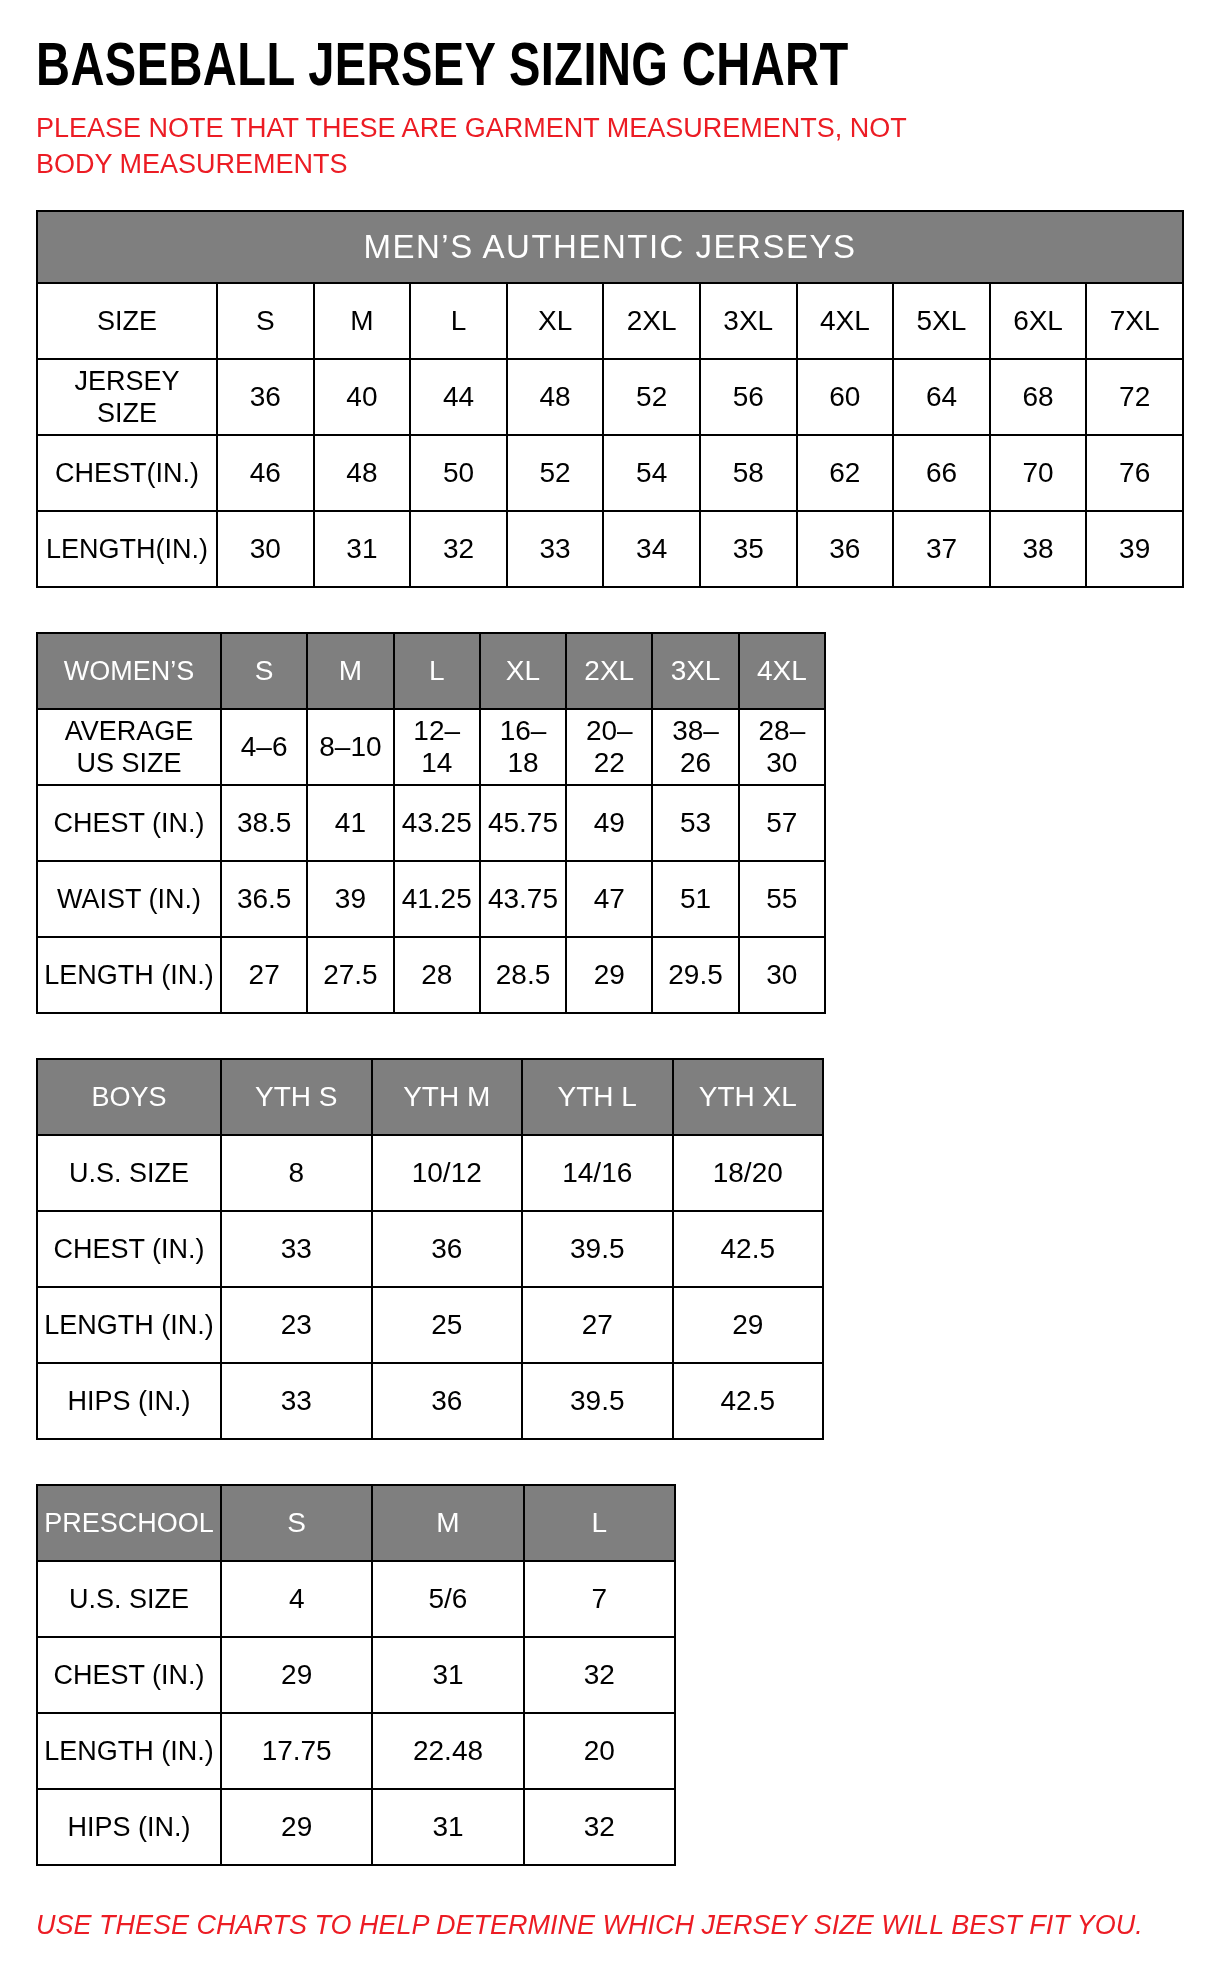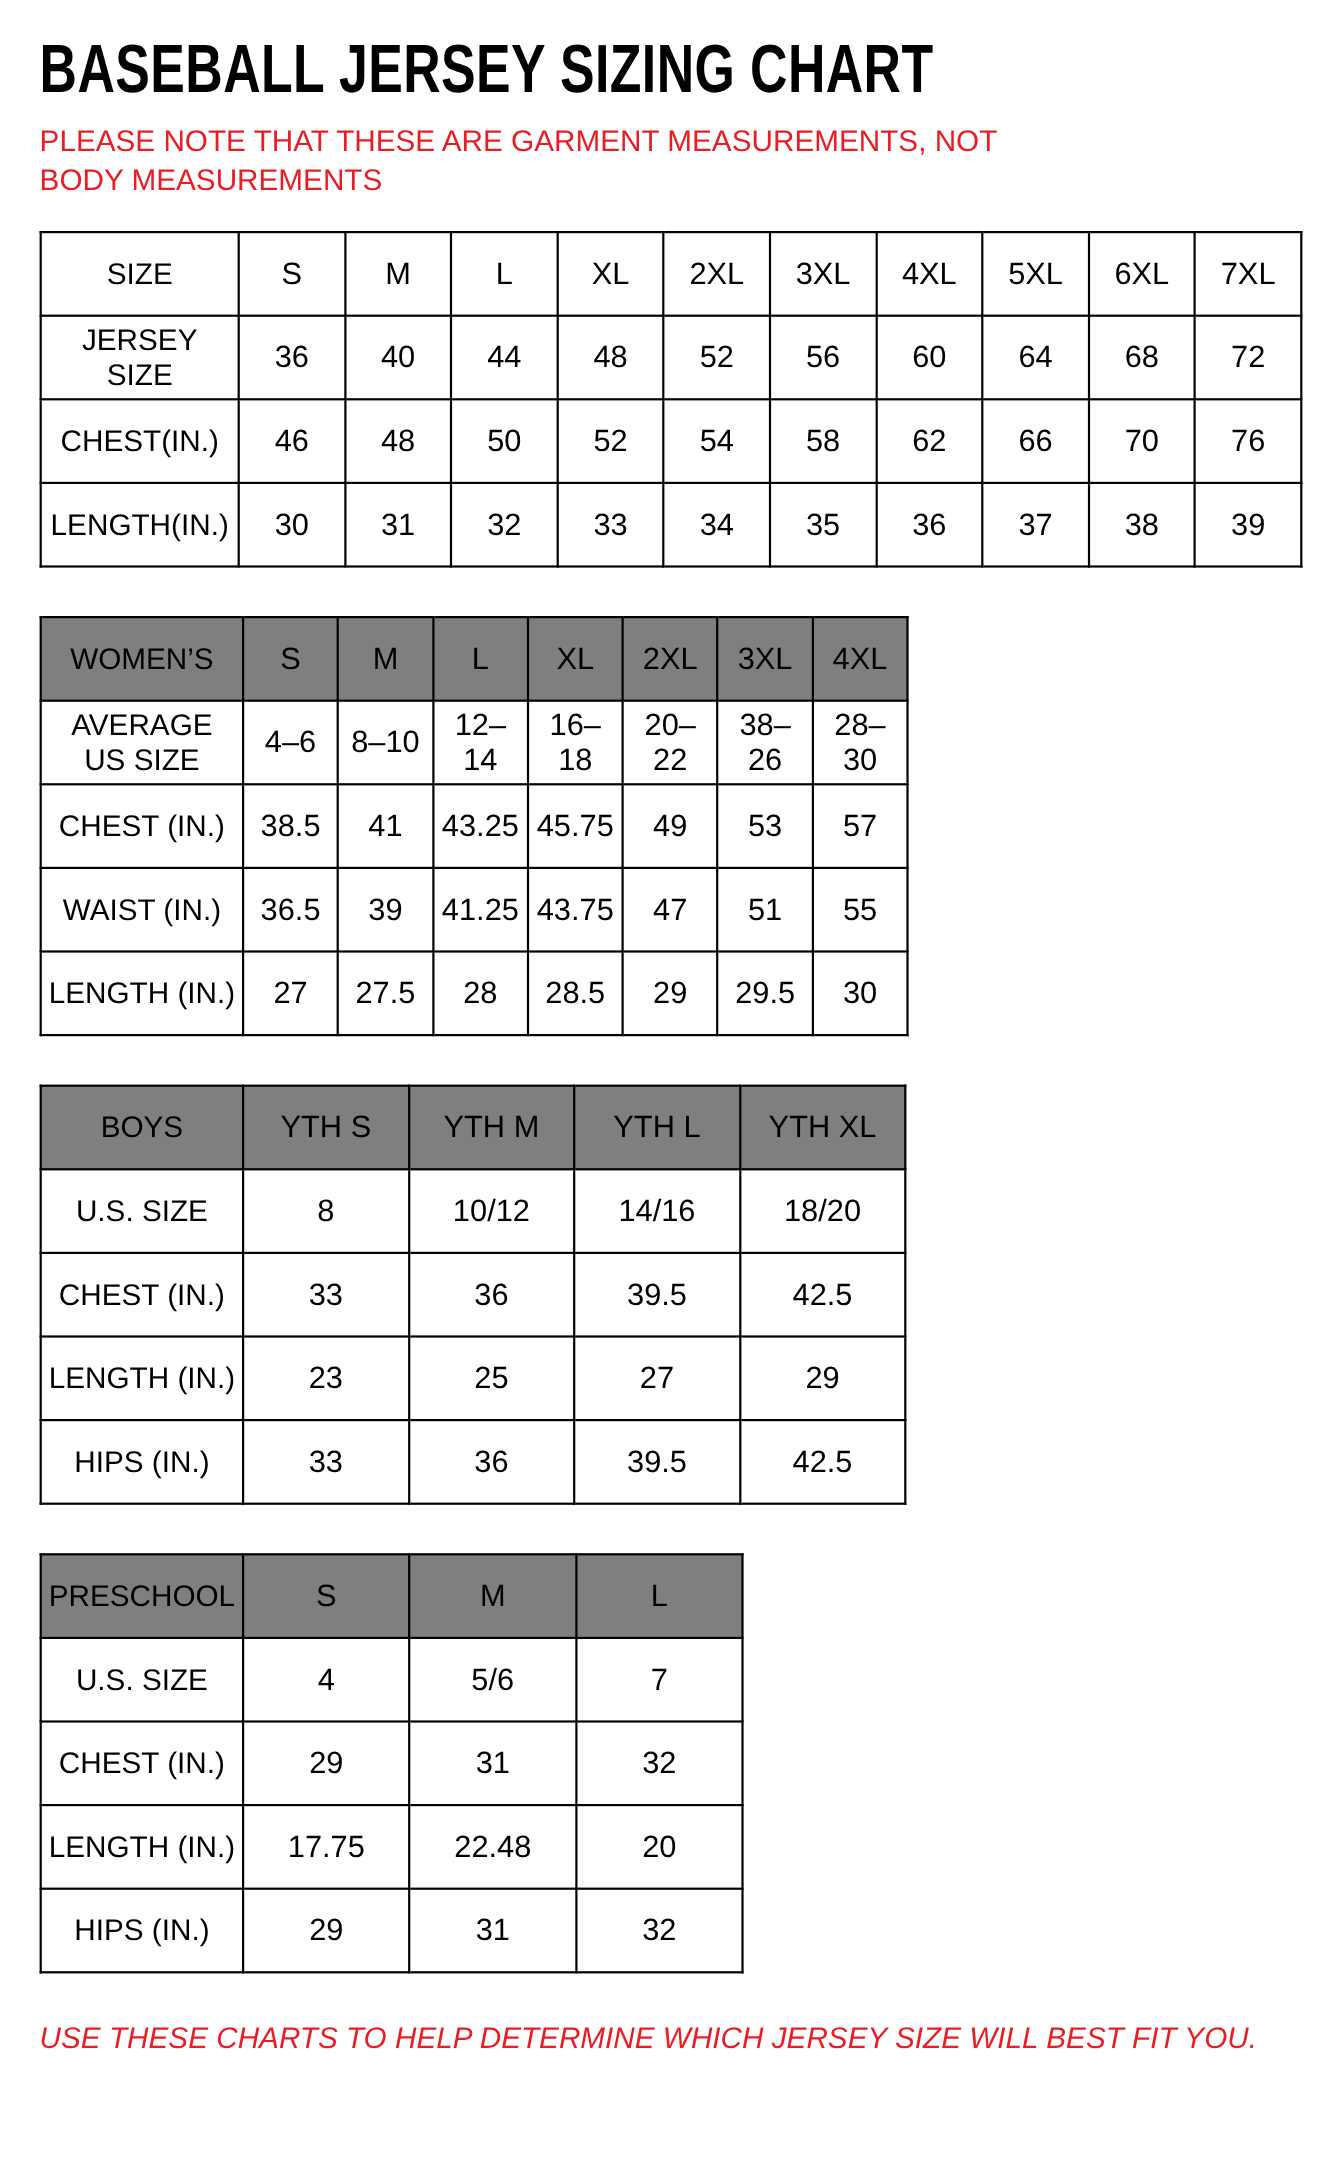--- a/index.html
+++ b/index.html
@@ -57,21 +57,21 @@
   }
   .banner-row td {
     background: var(--header-gray, #7f7f7f);
     color: #fff;
     font-size: 33px;
     letter-spacing: 1.5px;
     height: 72px;
   }
   .header-row.gray td {
     background: var(--header-gray, #7f7f7f);
-    color: #000000;
+    color: #ffffff;
   }
 
   .footer {
     color: var(--accent-red, #ec1c24);
     font-size: 27px;
     margin: 4px 0 0 0;
     white-space: nowrap;
     font-style: italic;
   }
 </style>
@@ -90,20 +90,23 @@
           <col>
           <col>
           <col>
           <col>
           <col>
           <col>
           <col>
           <col>
         </colgroup>
         <tbody>
+          <tr class="banner-row">
+            <td colspan="11">MEN’S AUTHENTIC JERSEYS</td>
+          </tr>
           <tr class="header-row">
             <td class="label">SIZE</td>
             <td>S</td>
             <td>M</td>
             <td>L</td>
             <td>XL</td>
             <td>2XL</td>
             <td>3XL</td>
             <td>4XL</td>
             <td>5XL</td>

